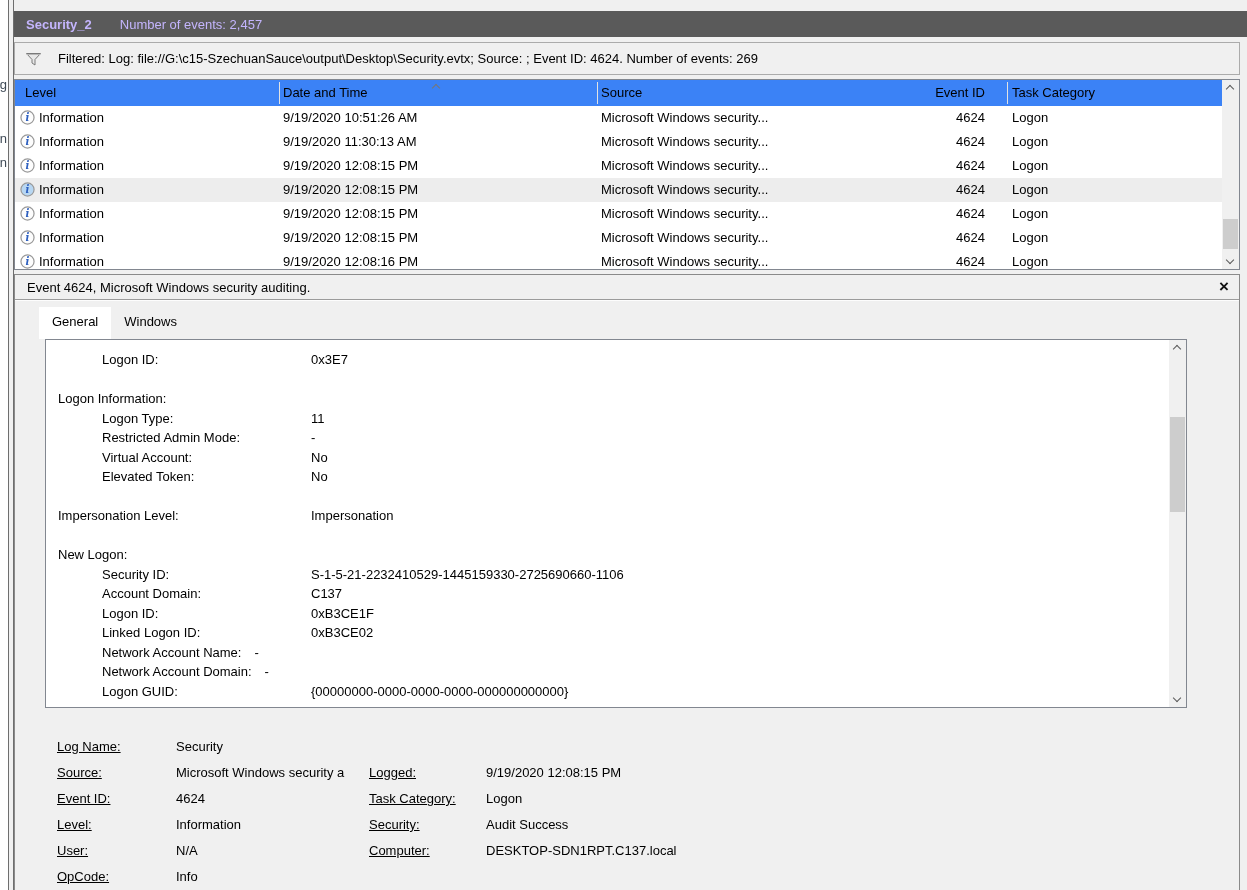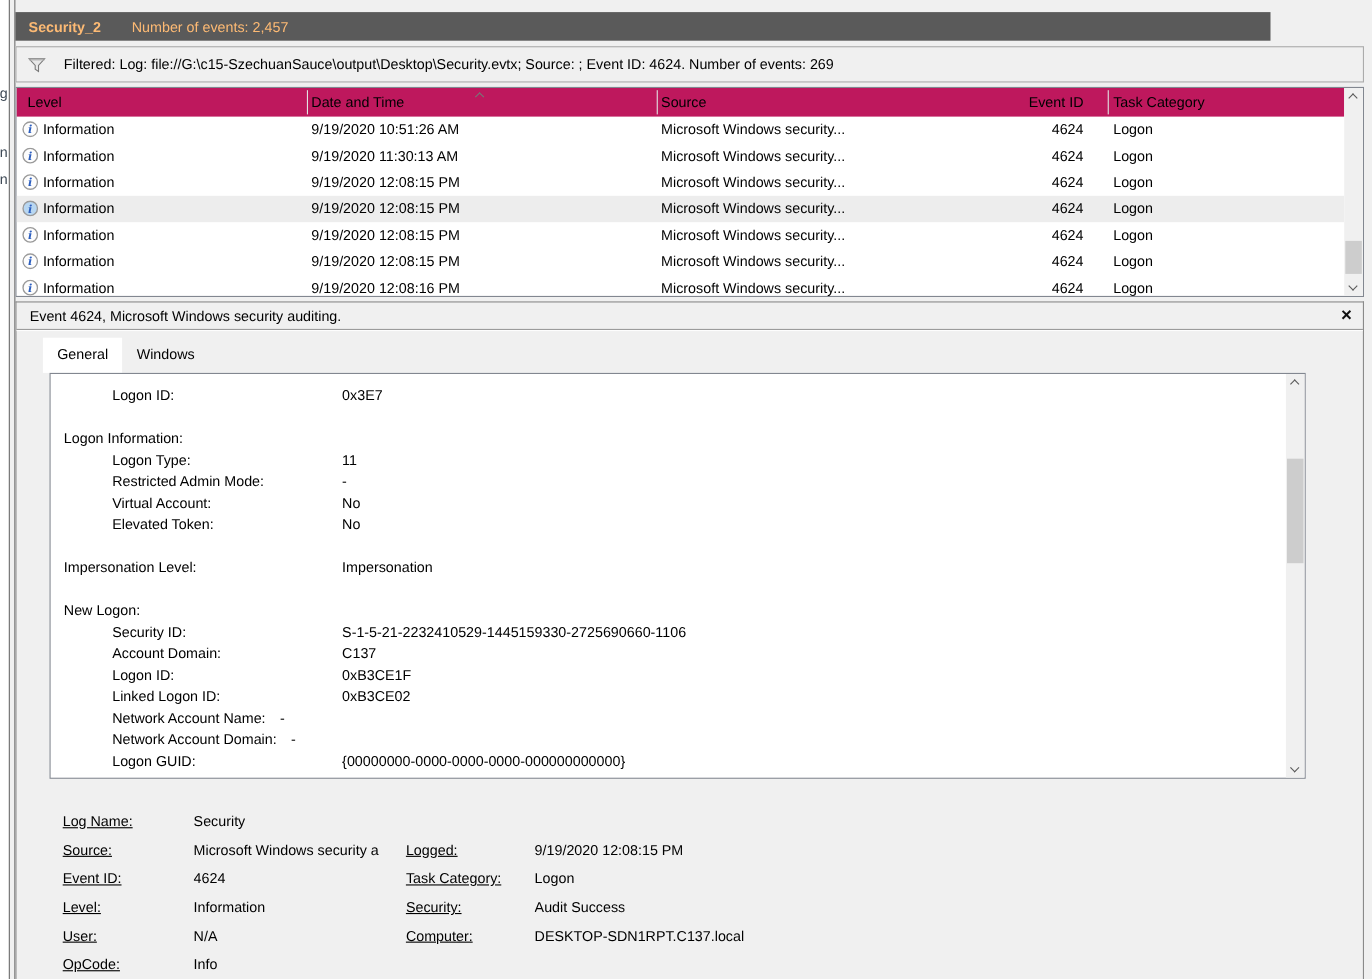--- a/index.html
+++ b/index.html
@@ -10,35 +10,35 @@
   
   .left-sliver { position:absolute; left:0; top:0; width:8px; height:890px; background:#fff; overflow:hidden; }
   .left-sliver span { position:absolute; right:1px; color:#3f4a56; font-size:13px; }
   .left-sliver span:nth-child(1){ top:77px; }
   .left-sliver span:nth-child(2){ top:131px; }
   .left-sliver span:nth-child(3){ top:155px; }
   .splitter { position:absolute; left:8px; top:0; width:6px; height:890px; background:#f0f0f0;
     border-left:1px solid #6e6e6e; border-right:1px solid #6e6e6e; }
 
   
-  .titlebar { position:absolute; left:14px; top:11px; width:1141px; height:26px; background:#5a5a5a;
-    color:#fdba74; display:flex; align-items:center; }
+  .titlebar { position:absolute; left:14px; top:11px; width:1233px; height:26px; background:#5a5a5a;
+    color:#c4b5fd; display:flex; align-items:center; }
   .titlebar .t1 { font-weight:bold; margin-left:12px; }
   .titlebar .t2 { margin-left:28px; }
 
   
   .filterbar { position:absolute; left:14px; top:42px; width:1226px; height:33px; background:#f0f0f0;
     border:1px solid #ababab; display:flex; align-items:center; }
   .funnel { margin-left:10px; width:17px; height:16px; }
   .filtertext { margin-left:16px; white-space:nowrap; }
 
   
   .eventlist { position:absolute; left:14px; top:79px; width:1226px; height:191px; background:#fff;
     border:1px solid #828790; overflow:hidden; }
-  .elheader { position:absolute; left:0; top:0; right:17px; height:26px; background:#be185d; }
+  .elheader { position:absolute; left:0; top:0; right:17px; height:26px; background:#3b82f6; }
   .hcell { position:absolute; top:5px; white-space:nowrap; color:#000; }
   .h-level{ left:10px; } .h-date{ left:268px; } .h-source{ left:586px; }
   .h-eid{ left:880px; width:90px; text-align:right; } .h-task{ left:997px; }
   .hdr-div { position:absolute; top:2px; height:22px; width:1px; background:#e2e2e2; }
   .sortchev { position:absolute; left:418px; top:3px; width:7px; height:7px; }
   .sortchev:before{ content:""; position:absolute; left:0; top:2px; width:5px; height:5px;
     border-left:1px solid #777; border-top:1px solid #777; transform:rotate(45deg); }
   .erows { position:absolute; left:0; top:26px; right:17px; bottom:0; overflow:hidden; }
   .erow { position:relative; height:24px; }
   .erow.selected { background:#ededed; }

